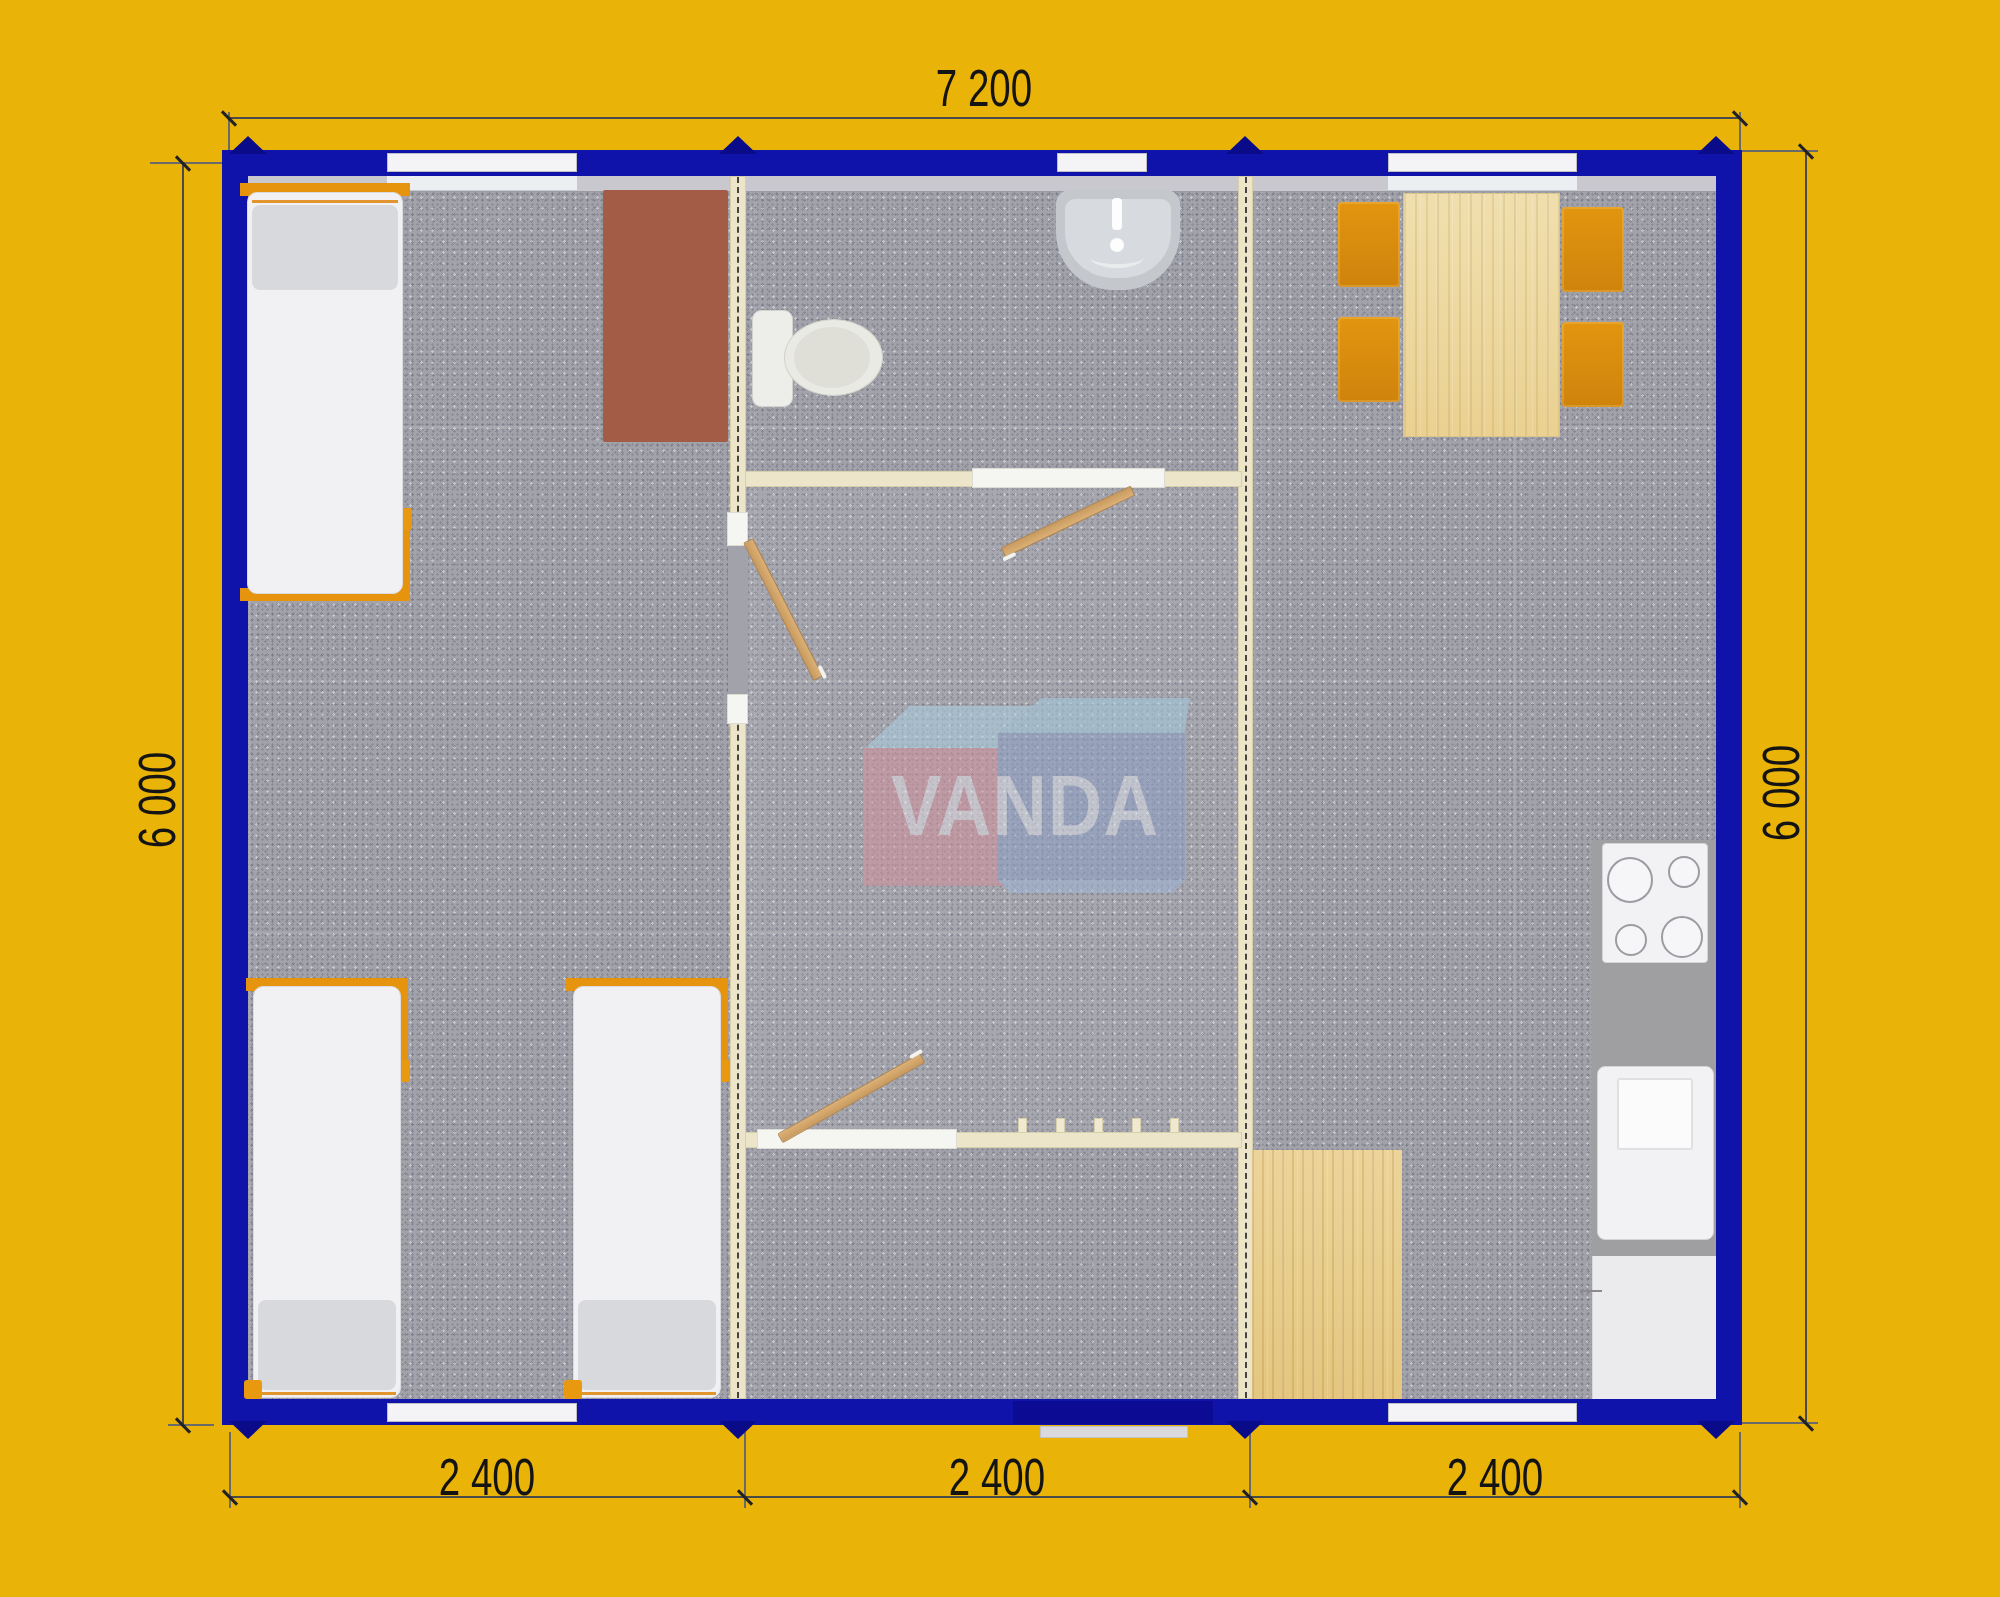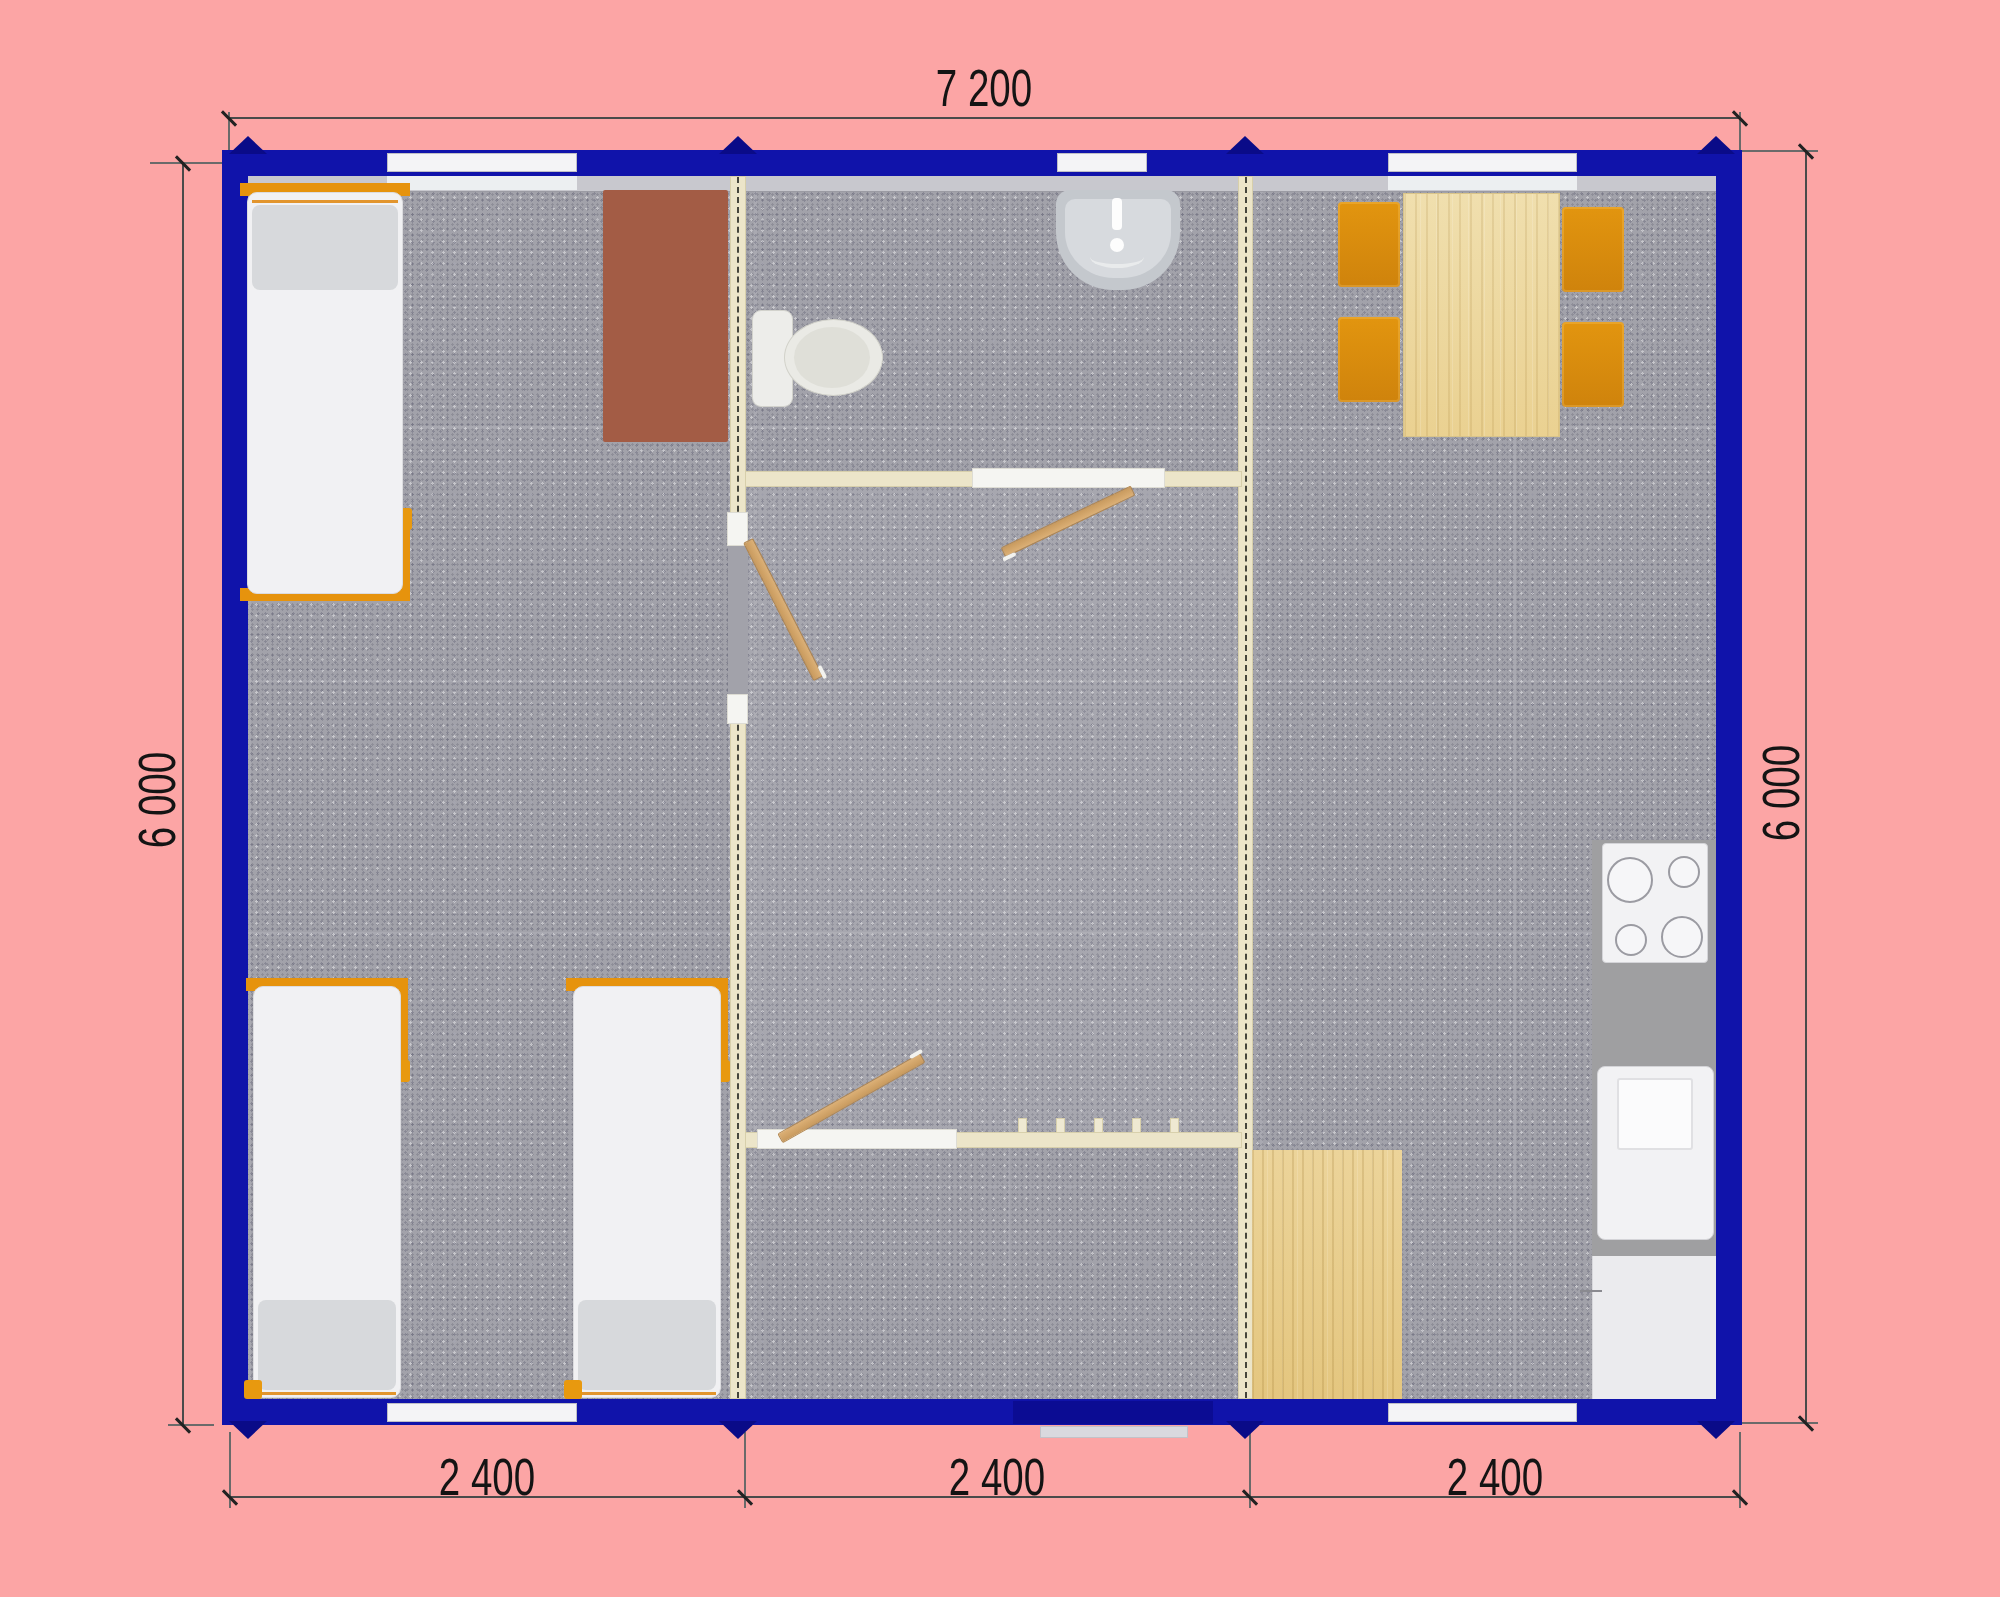--- a/index.html
+++ b/index.html
@@ -1,16 +1,16 @@
 <!DOCTYPE html>
 <html><head>
 <meta charset="utf-8">
 <style>
   html,body{margin:0;padding:0;background:#ffffff;}
-  #page{position:relative;width:2000px;height:1597px;background:#fca5a5;overflow:hidden;
+  #page{position:relative;width:2000px;height:1597px;background:#eab308;overflow:hidden;
         font-family:"Liberation Sans", sans-serif;}
   .abs{position:absolute;}
   
   .dim-line{position:absolute;background:#4a4a4a;}
   .ext-line{position:absolute;background:#6a6a6a;}
   .tick{position:absolute;width:20px;height:3px;background:#222;transform:rotate(45deg);}
   .dim-text{position:absolute;color:#141414;font-size:52px;font-weight:400;
             transform:scaleX(0.74);transform-origin:center;white-space:nowrap;
             text-align:center;}
   .dim-text.vert{transform:rotate(-90deg) scaleX(0.74);}
@@ -223,15 +223,26 @@
     <div class="appliance" style="left:1380px;top:693px;width:106px;height:120px;"></div>
     <div class="burner" style="left:1385px;top:707px;width:46px;height:46px;"></div>
     <div class="burner" style="left:1446px;top:706px;width:32px;height:32px;"></div>
     <div class="burner" style="left:1393px;top:774px;width:32px;height:32px;"></div>
     <div class="burner" style="left:1439px;top:766px;width:42px;height:42px;"></div>
     <div class="appliance" style="left:1375px;top:916px;width:117px;height:174px;border-radius:8px;"></div>
     <div class="basin" style="left:1395px;top:928px;width:76px;height:72px;"></div>
     <div class="fridge" style="left:1370px;top:1106px;width:124px;height:143px;"></div>
     <div class="bar" style="left:1358px;top:1140px;width:22px;height:2px;background:#8a8a90;"></div>
 
+    <div id="wm">
+      <div class="wm-face" style="left:8px;top:8px;width:187px;height:44px;background:#abd0e2;
+                  clip-path:polygon(0 100%,25% 0,100% 0,75% 100%);"></div>
+      <div class="wm-face" style="left:8px;top:50px;width:140px;height:138px;background:#d48f9a;"></div>
+      <div class="wm-face" style="left:143px;top:0px;width:192px;height:35px;background:#a5cde2;
+                  clip-path:polygon(0 100%,23% 0,100% 0,97% 100%);"></div>
+      <div class="wm-face" style="left:143px;top:35px;width:187px;height:147px;background:#8d9ec6;"></div>
+      <div class="wm-face" style="left:143px;top:182px;width:187px;height:13px;background:#9fb6d8;
+                  clip-path:polygon(0 0,100% 0,93% 100%,7% 100%);"></div>
+      <div id="wm-text">VANDA</div>
+    </div>
 
   </div>
 </div>
 
 </body></html>

